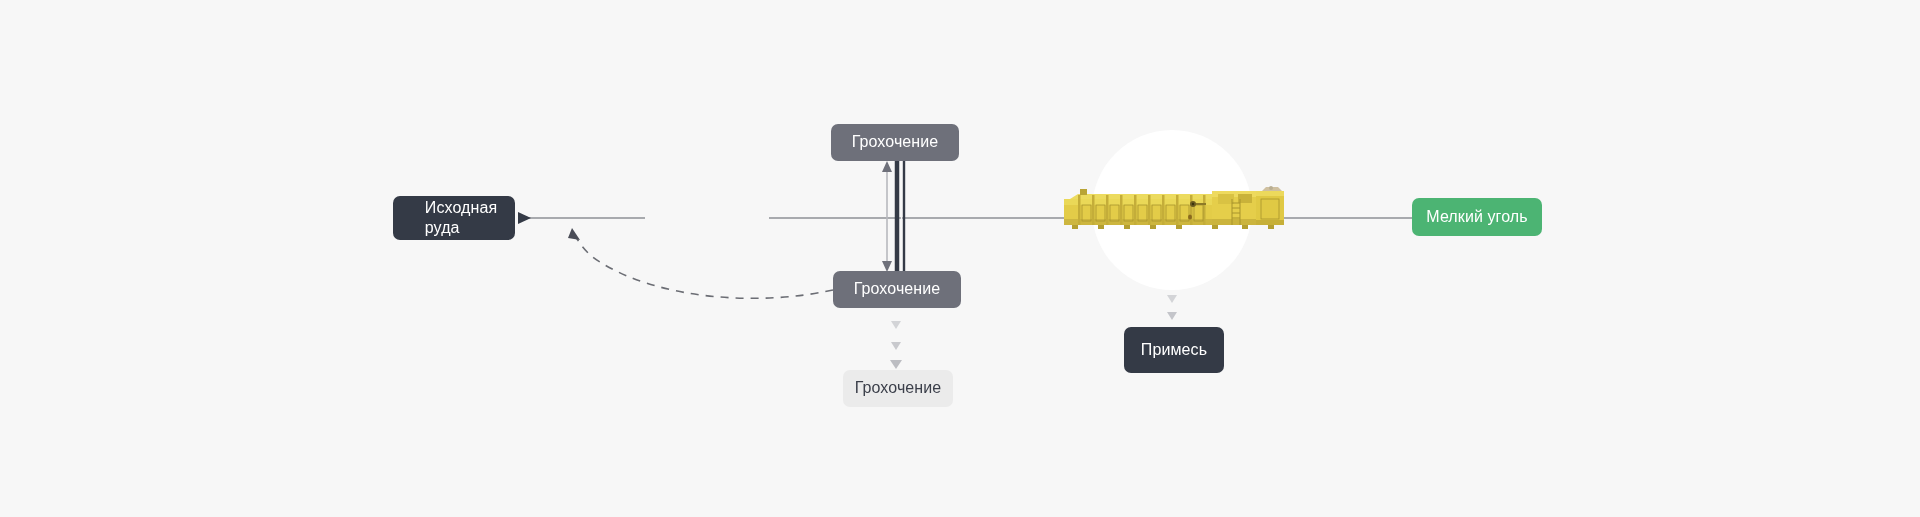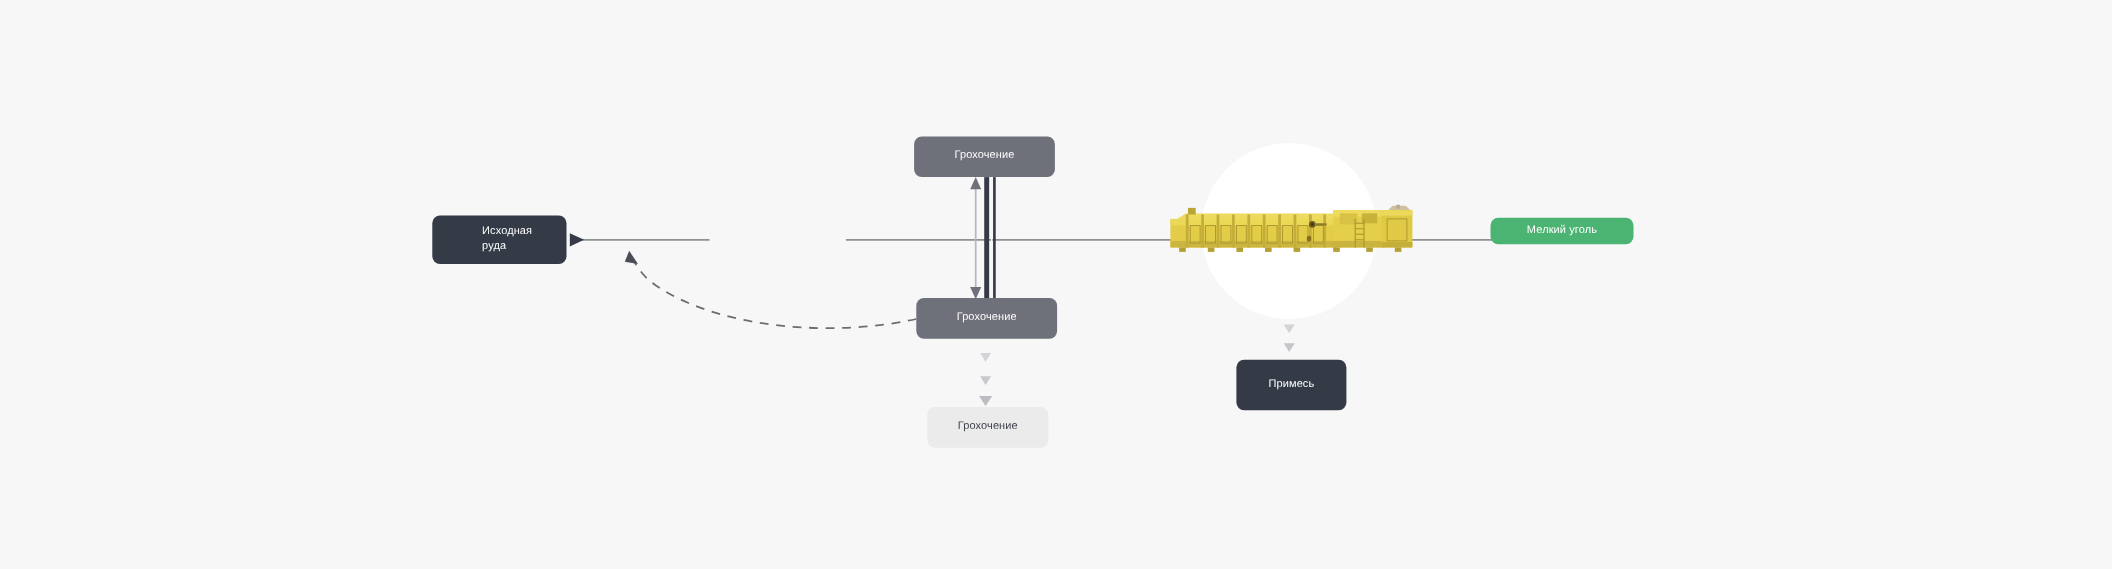--- a/index.html
+++ b/index.html
@@ -27,21 +27,21 @@
     height: 517px;
     pointer-events: none;
   }
   .node {
     position: absolute;
     box-sizing: border-box;
     display: flex;
     align-items: center;
     justify-content: center;
     border-radius: 7px;
-    font-size: 10px;
+    font-size: 16px;
     line-height: 1.28;
     letter-spacing: 0.1px;
     text-align: center;
     white-space: pre-line;
     padding: 5px 12px;
   }
   .node.dark {
     background: #343a46;
     color: #ffffff;
   }
@@ -221,17 +221,17 @@
   </div>
 
   <div class="node light" style="left:843px; top:370px; width:110px; height:37px;">
     <span>Грохочение</span>
   </div>
 
   <div class="node dark" style="left:1124px; top:327px; width:100px; height:46px;">
     <span>Примесь</span>
   </div>
 
-  <div class="node green" style="left:1355px; top:198px; width:130px; height:24px;">
+  <div class="node green" style="left:1412px; top:198px; width:130px; height:38px;">
     <span>Мелкий уголь</span>
   </div>
 
 </div>
 
 </body></html>

